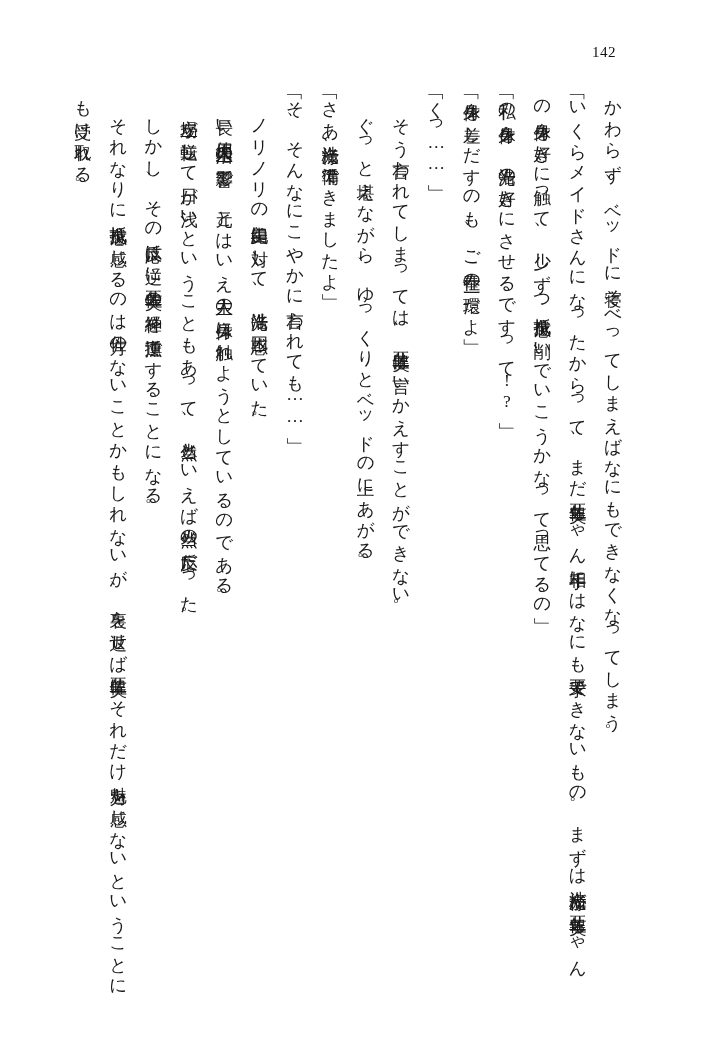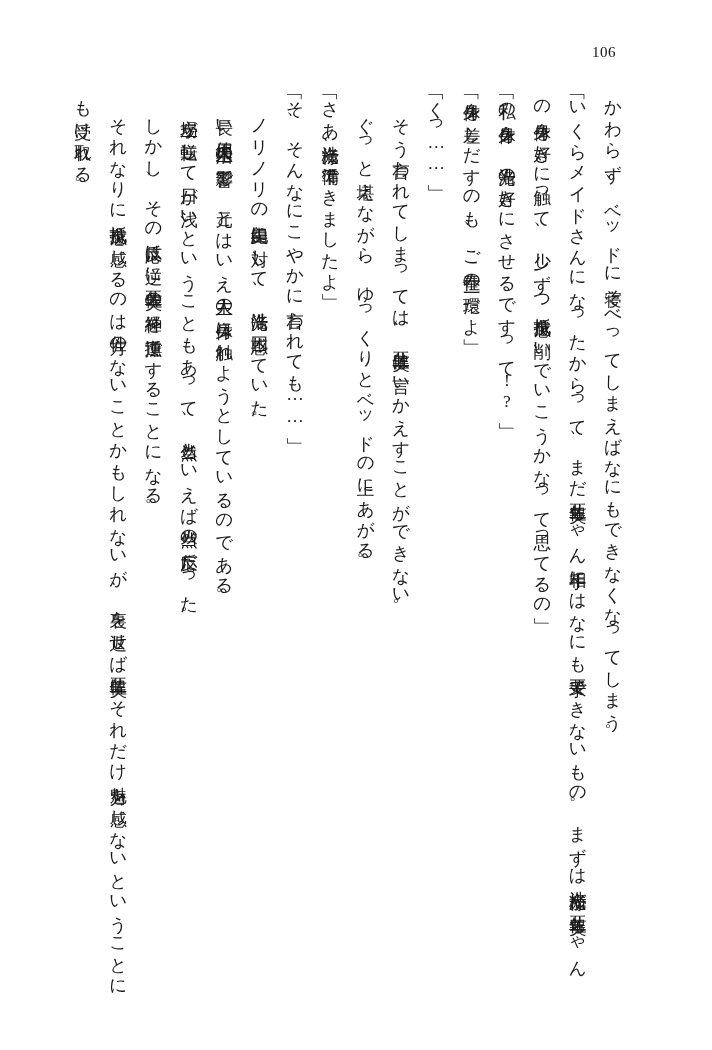--- a/index.html
+++ b/index.html
@@ -48,21 +48,21 @@
   }
   .para.indent {
     text-indent: 1em;
   }
 </style>
 </head>
 <body>
 
 <div class="page">
 
-  <div class="page-number">106</div>
+  <div class="page-number">142</div>
 
   <div class="body-text">
     <p class="para">かわらず、ベッドに寝そべってしまえばなにもできなくなってしまう。</p>
     <p class="para">「いくらメイドさんになったからって、まだ亜佐美ちゃん相手にはなにも要求できないもの。まずは浩光様が亜佐美ちゃんの身体を好きに触って、少しずつ抵抗感を削いでいこうかなって思ってるの」</p>
     <p class="para">「私の身体を、浩光の好きにさせるですって!?」</p>
     <p class="para">「身体を差しだすのも、ご奉仕の一環だよ」</p>
     <p class="para">「くっ……」</p>
     <p class="para indent">そう言われてしまっては、亜佐美は言いかえすことができない。</p>
     <p class="para indent">ぐっと堪えながら、ゆっくりとベッドの上にあがる。</p>
     <p class="para">「さあ浩光様、準備できましたよ」</p>

